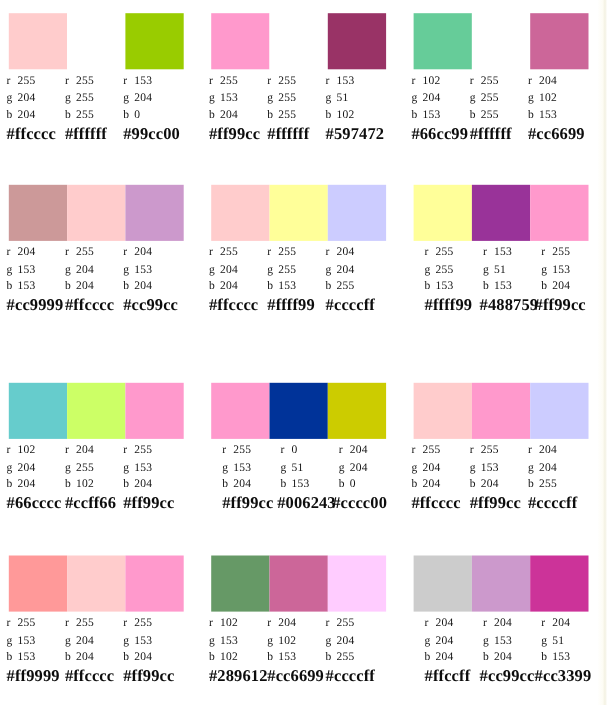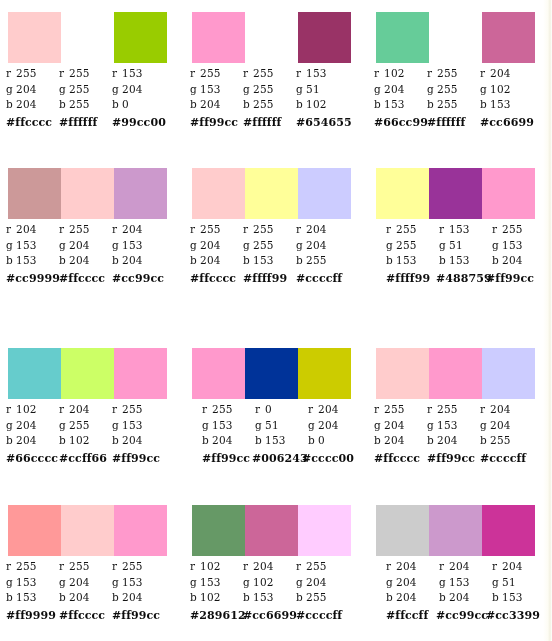--- a/index.html
+++ b/index.html
@@ -35,20 +35,21 @@
   .palette-row {
     position: absolute;
     left: 0;
     width: 552px;
     display: flex;
   }
   .palette-group {
     position: relative;
     width: 184px;
     box-sizing: border-box;
+    font-family: Liberation Serif, serif;
   }
   .swatch-strip {
     display: flex;
     height: 51px;
     width: 159px;
     margin-left: 8px;
   }
   .swatch {
     flex: 1 1 0;
     height: 51px;
@@ -75,21 +76,21 @@
     width: 10px;
   }
   .hex-row {
     display: flex;
     width: 176px;
     margin-left: 6px;
     margin-top: 2px;
   }
   .hex-cell {
     width: 53px;
-    font-size: 11px;
+    font-size: 15px;
     line-height: 15px;
     color: #0d0d0d;
     font-weight: bold;
     white-space: nowrap;
     letter-spacing: 0.1px;
   }
   
   .palette-group.tight .hex-row { width: 172px; }
   .palette-group.tight .hex-cell { width: 50px; }
   .palette-group.indent .channels,
@@ -150,21 +151,21 @@
           </div>
           <div class="channel-col">
             <span class="chan-line"><span class="chan-key">r</span><span>153</span></span>
             <span class="chan-line"><span class="chan-key">g</span><span>51</span></span>
             <span class="chan-line"><span class="chan-key">b</span><span>102</span></span>
           </div>
         </div>
         <div class="hex-row">
           <div class="hex-cell">#ff99cc</div>
           <div class="hex-cell">#ffffff</div>
-          <div class="hex-cell">#654655</div>
+          <div class="hex-cell">#597472</div>
         </div>
       </div>
       <div class="palette-group">
         <div class="swatch-strip">
           <div class="swatch" title="#66cc99" style="background: rgb(102, 204, 153);"></div>
           <div class="swatch" title="#ffffff" style="background: rgb(255, 255, 255);"></div>
           <div class="swatch" title="#cc6699" style="background: rgb(204, 102, 153);"></div>
         </div>
         <div class="channels">
           <div class="channel-col">

